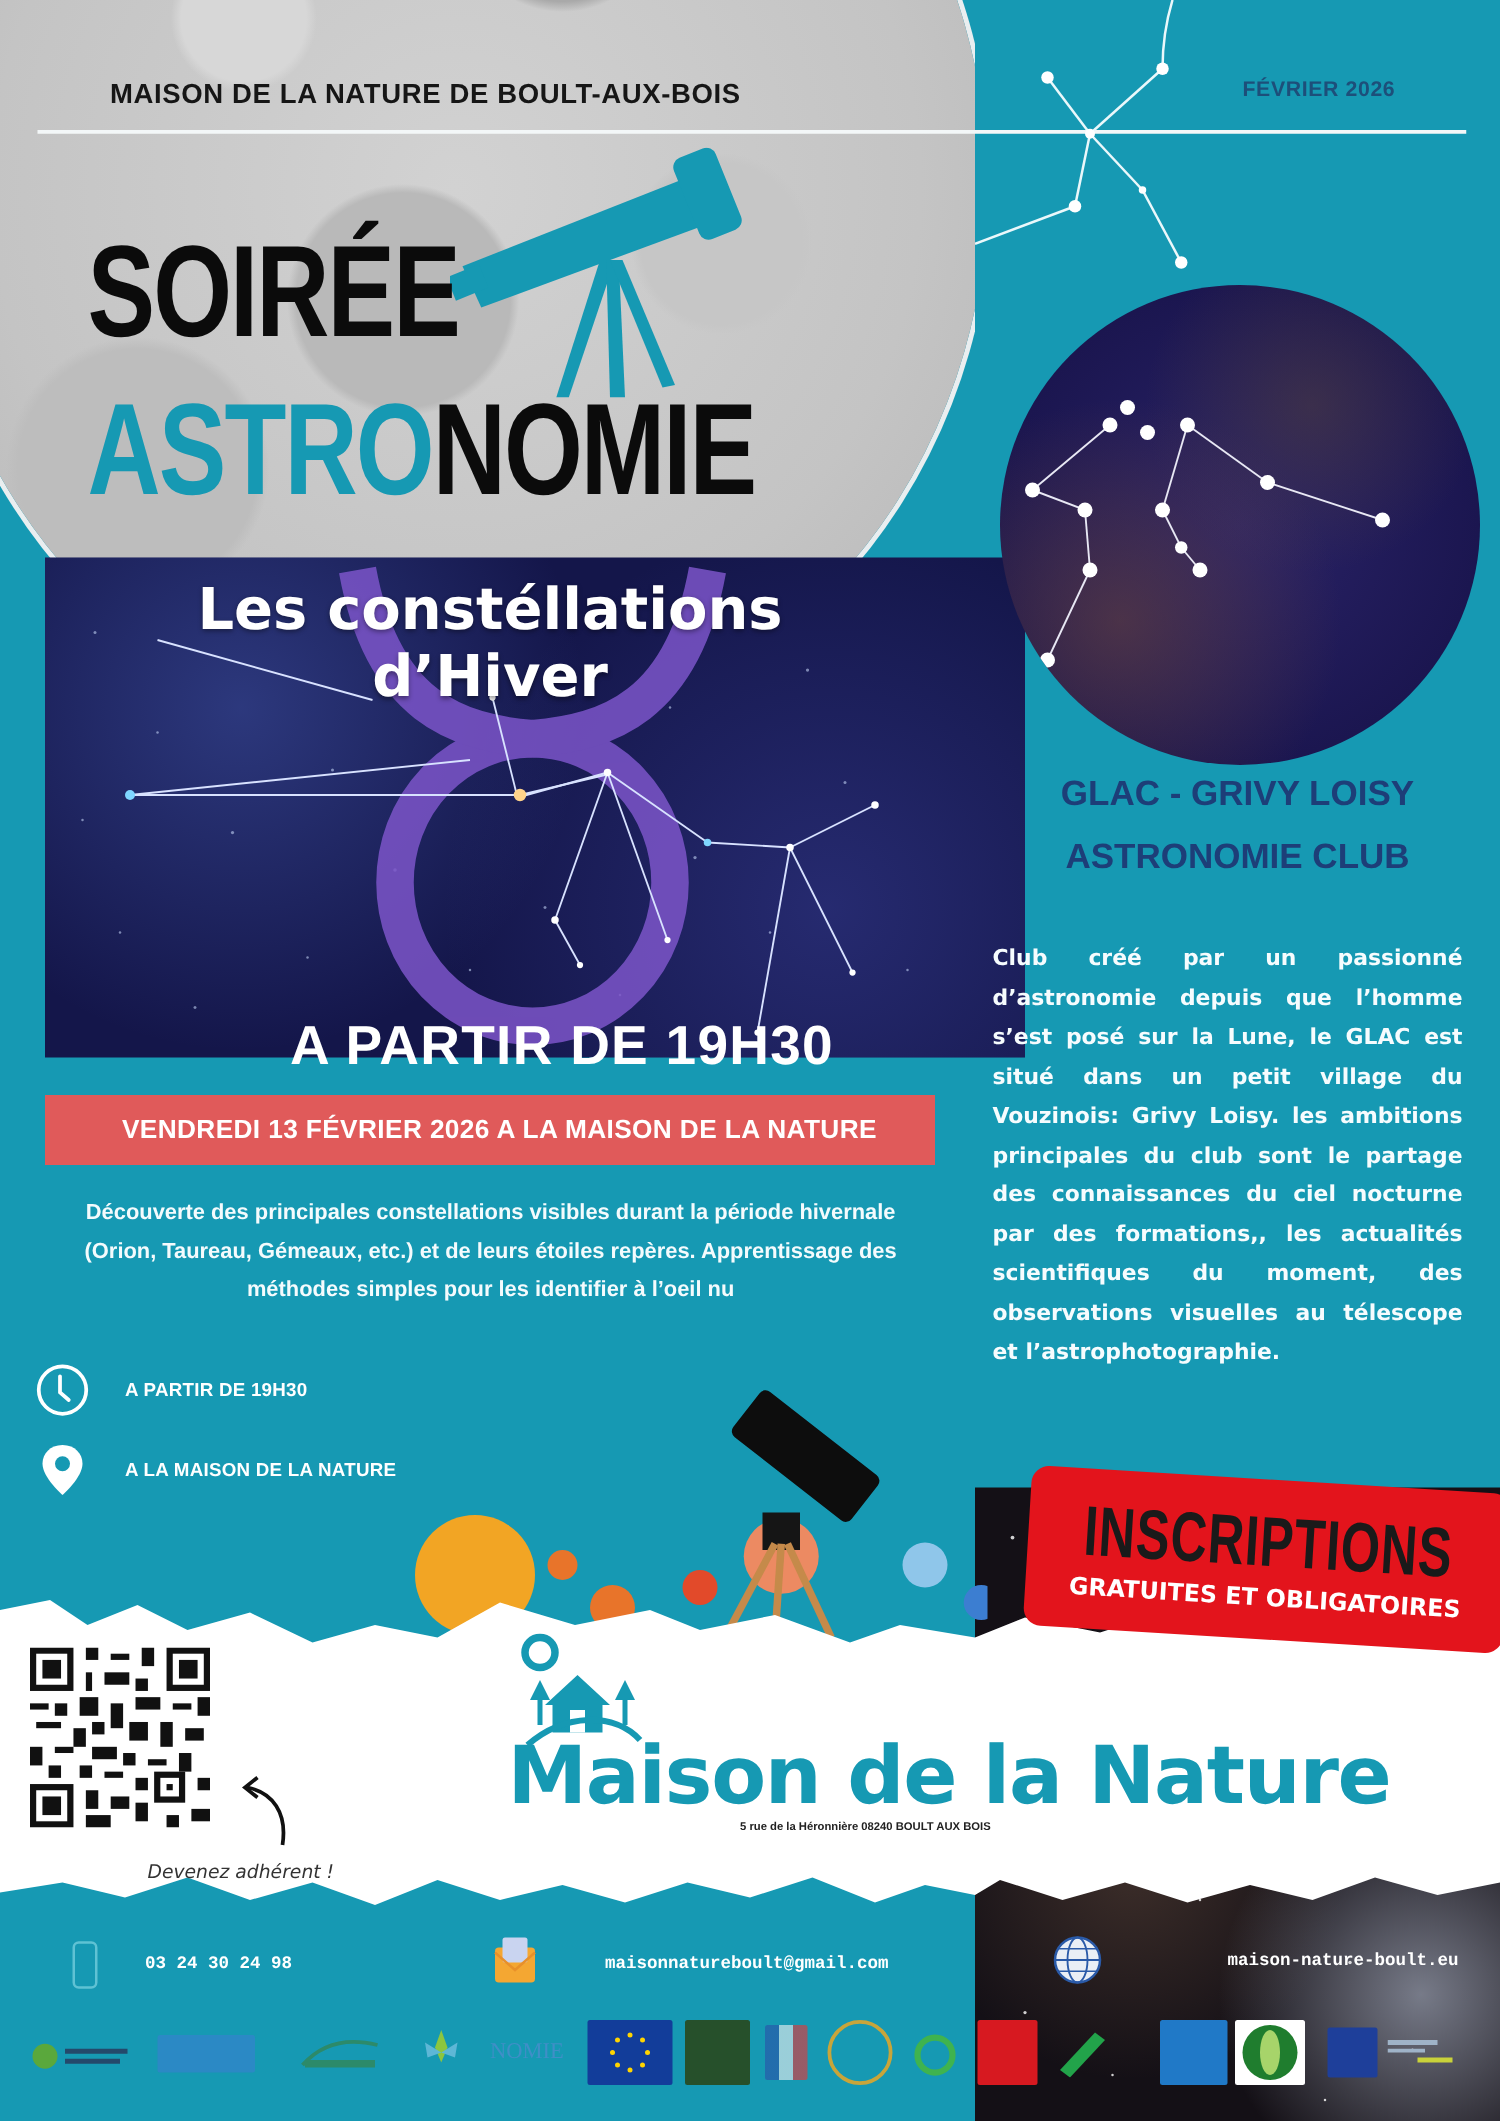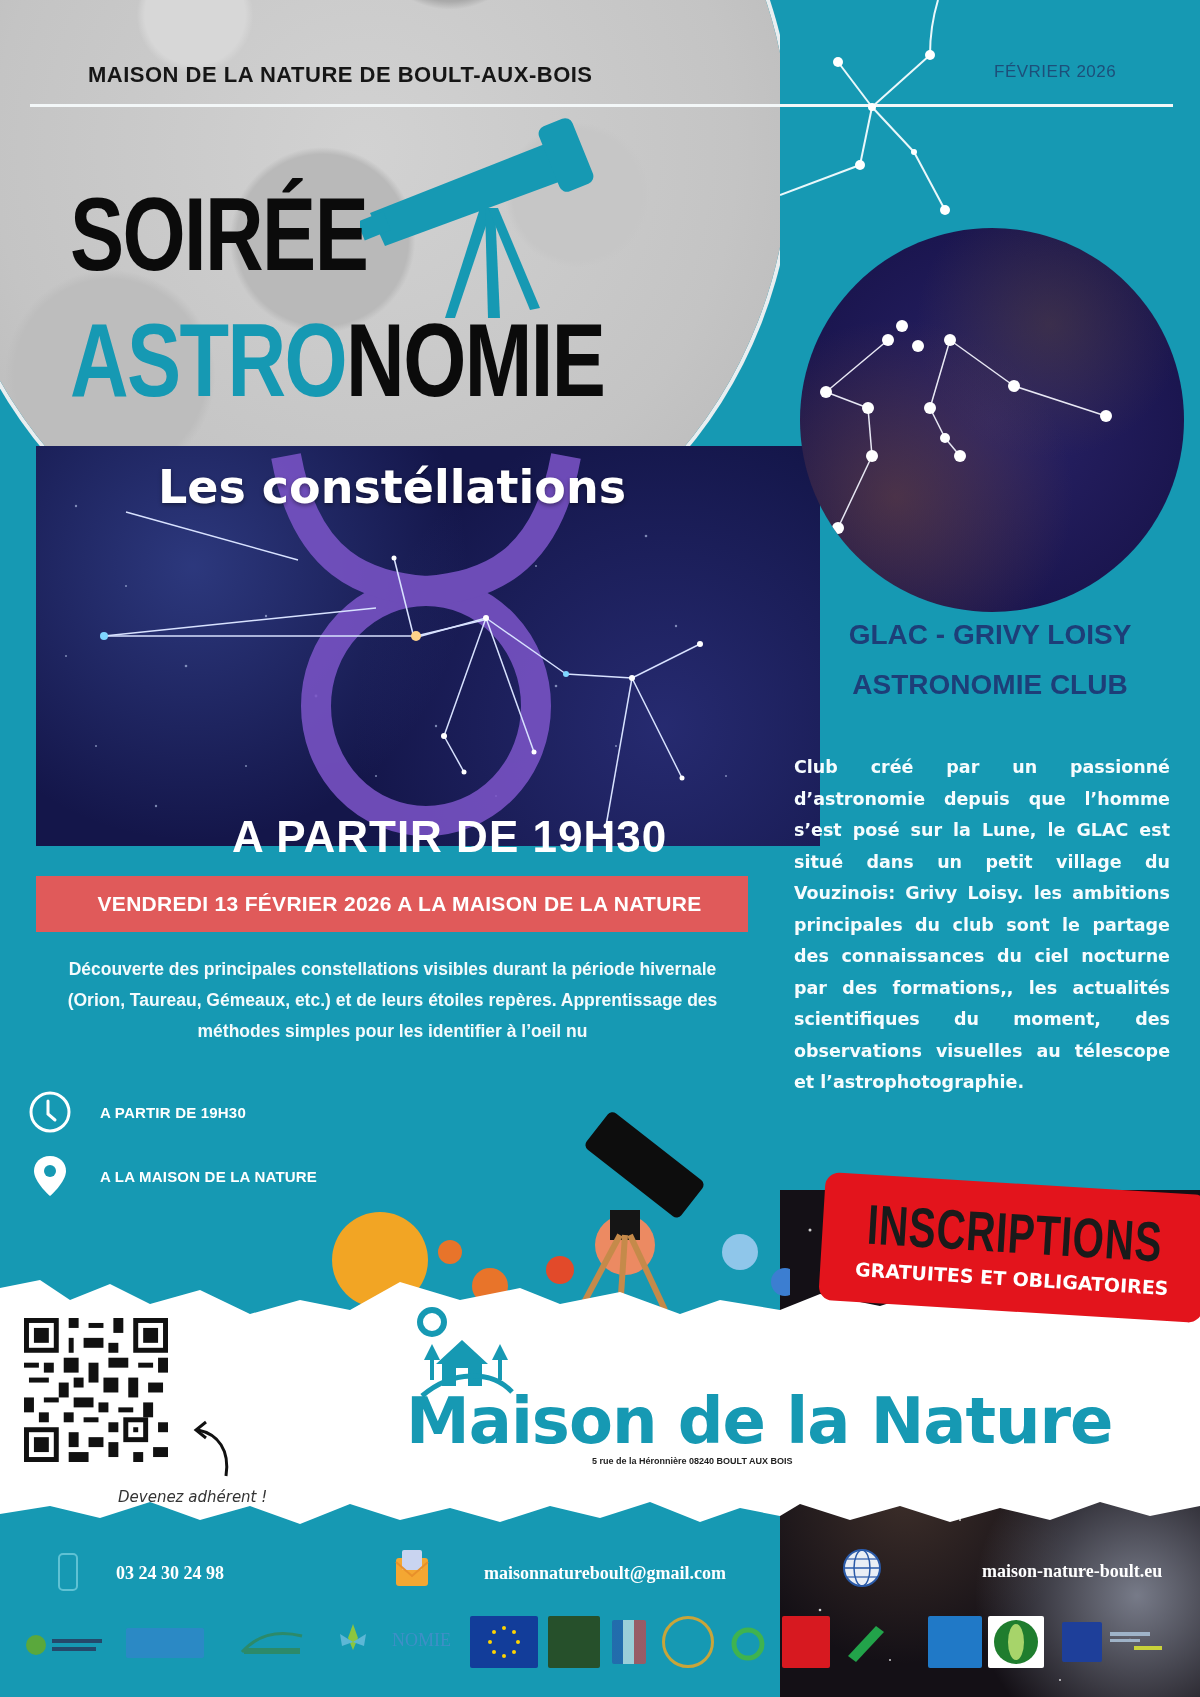--- a/index.html
+++ b/index.html
@@ -25,21 +25,21 @@
     box-shadow: 0 0 0 4px #e9eef0;
   }
   .moon-clip { left: 0; top: 0; width: 780px; height: 620px; overflow: hidden; }
 
   .header-org {
     left: 88px; top: 62px; font-family: "Liberation Sans", sans-serif;
     font-weight: 700; font-size: 22px; letter-spacing: 0.5px; color: #161616;
   }
   .header-date {
     left: 994px; top: 62px; font-family: "Liberation Sans", sans-serif;
-    font-weight: 400; font-size: 17px; color: #1d4f7a; letter-spacing: 0.5px;
+    font-weight: 700; font-size: 17px; color: #1d4f7a; letter-spacing: 0.5px;
   }
   .header-rule { left: 30px; top: 104px; width: 1143px; height: 3px; background: #f3f7f8; }
 
   
   .title-1, .title-2 {
     font-family: "Liberation Sans", sans-serif; font-weight: 700;
     font-size: 104px; line-height: 1; letter-spacing: -2px;
     transform: scaleX(0.78); transform-origin: left top;
   }
   .title-1 { left: 70px; top: 182px; color: #0b0b0b; }
@@ -148,22 +148,22 @@
   .logo-name {
     left: 406px; top: 1384px; font-family: "DejaVu Sans", sans-serif;
     font-weight: 700; font-size: 64px; color: #1699b3; letter-spacing: -1px;
   }
   .logo-addr {
     left: 592px; top: 1456px; font-family: "Liberation Sans", sans-serif;
     font-weight: 700; font-size: 9px; color: #222;
   }
 
   .contact {
-    font-family: Liberation Serif, serif; font-weight: 700;
-    font-size: 18px; color: #ffffff;
+    font-family: Liberation Mono, monospace; font-weight: 700;
+    font-size: 14px; color: #ffffff;
   }
   .c-phone { left: 116px; top: 1563px; }
   .c-mail { left: 484px; top: 1563px; }
   .c-web { left: 934px; top: 1561px; margin-left: 48px; }
 
   .partners { left: 20px; top: 1616px; width: 1160px; height: 60px; }
   .p {
     position: absolute; top: 0; height: 52px; border-radius: 2px;
   }
 </style>
@@ -291,20 +291,21 @@
         <circle cx="408" cy="290" r="3"></circle>
       <circle cx="428" cy="326" r="2.5"></circle>
         <circle cx="498" cy="306" r="2.5"></circle>
         <circle cx="570" cy="380" r="2.5"></circle>
       <circle cx="646" cy="332" r="2.5"></circle>
         <circle cx="358" cy="112" r="2.5"></circle>
     </g>
   </svg>
   <div class="abs taurus-title">
     <div>Les constéllations</div>
+    <div>d’Hiver</div>
   </div>
 </div>
 <div class="abs taurus-time" style="left:232px;top:812px;right:auto">A PARTIR DE 19H30</div>
 
 <div class="abs date-banner">
   <span>VENDREDI 13 FÉVRIER 2026 A LA MAISON DE LA NATURE</span>
 </div>
 
 <div class="abs desc">Découverte des principales constellations visibles durant la période hivernale (Orion, Taureau, Gémeaux, etc.) et de leurs étoiles repères. Apprentissage des méthodes simples pour les identifier à l’oeil nu</div>
 

